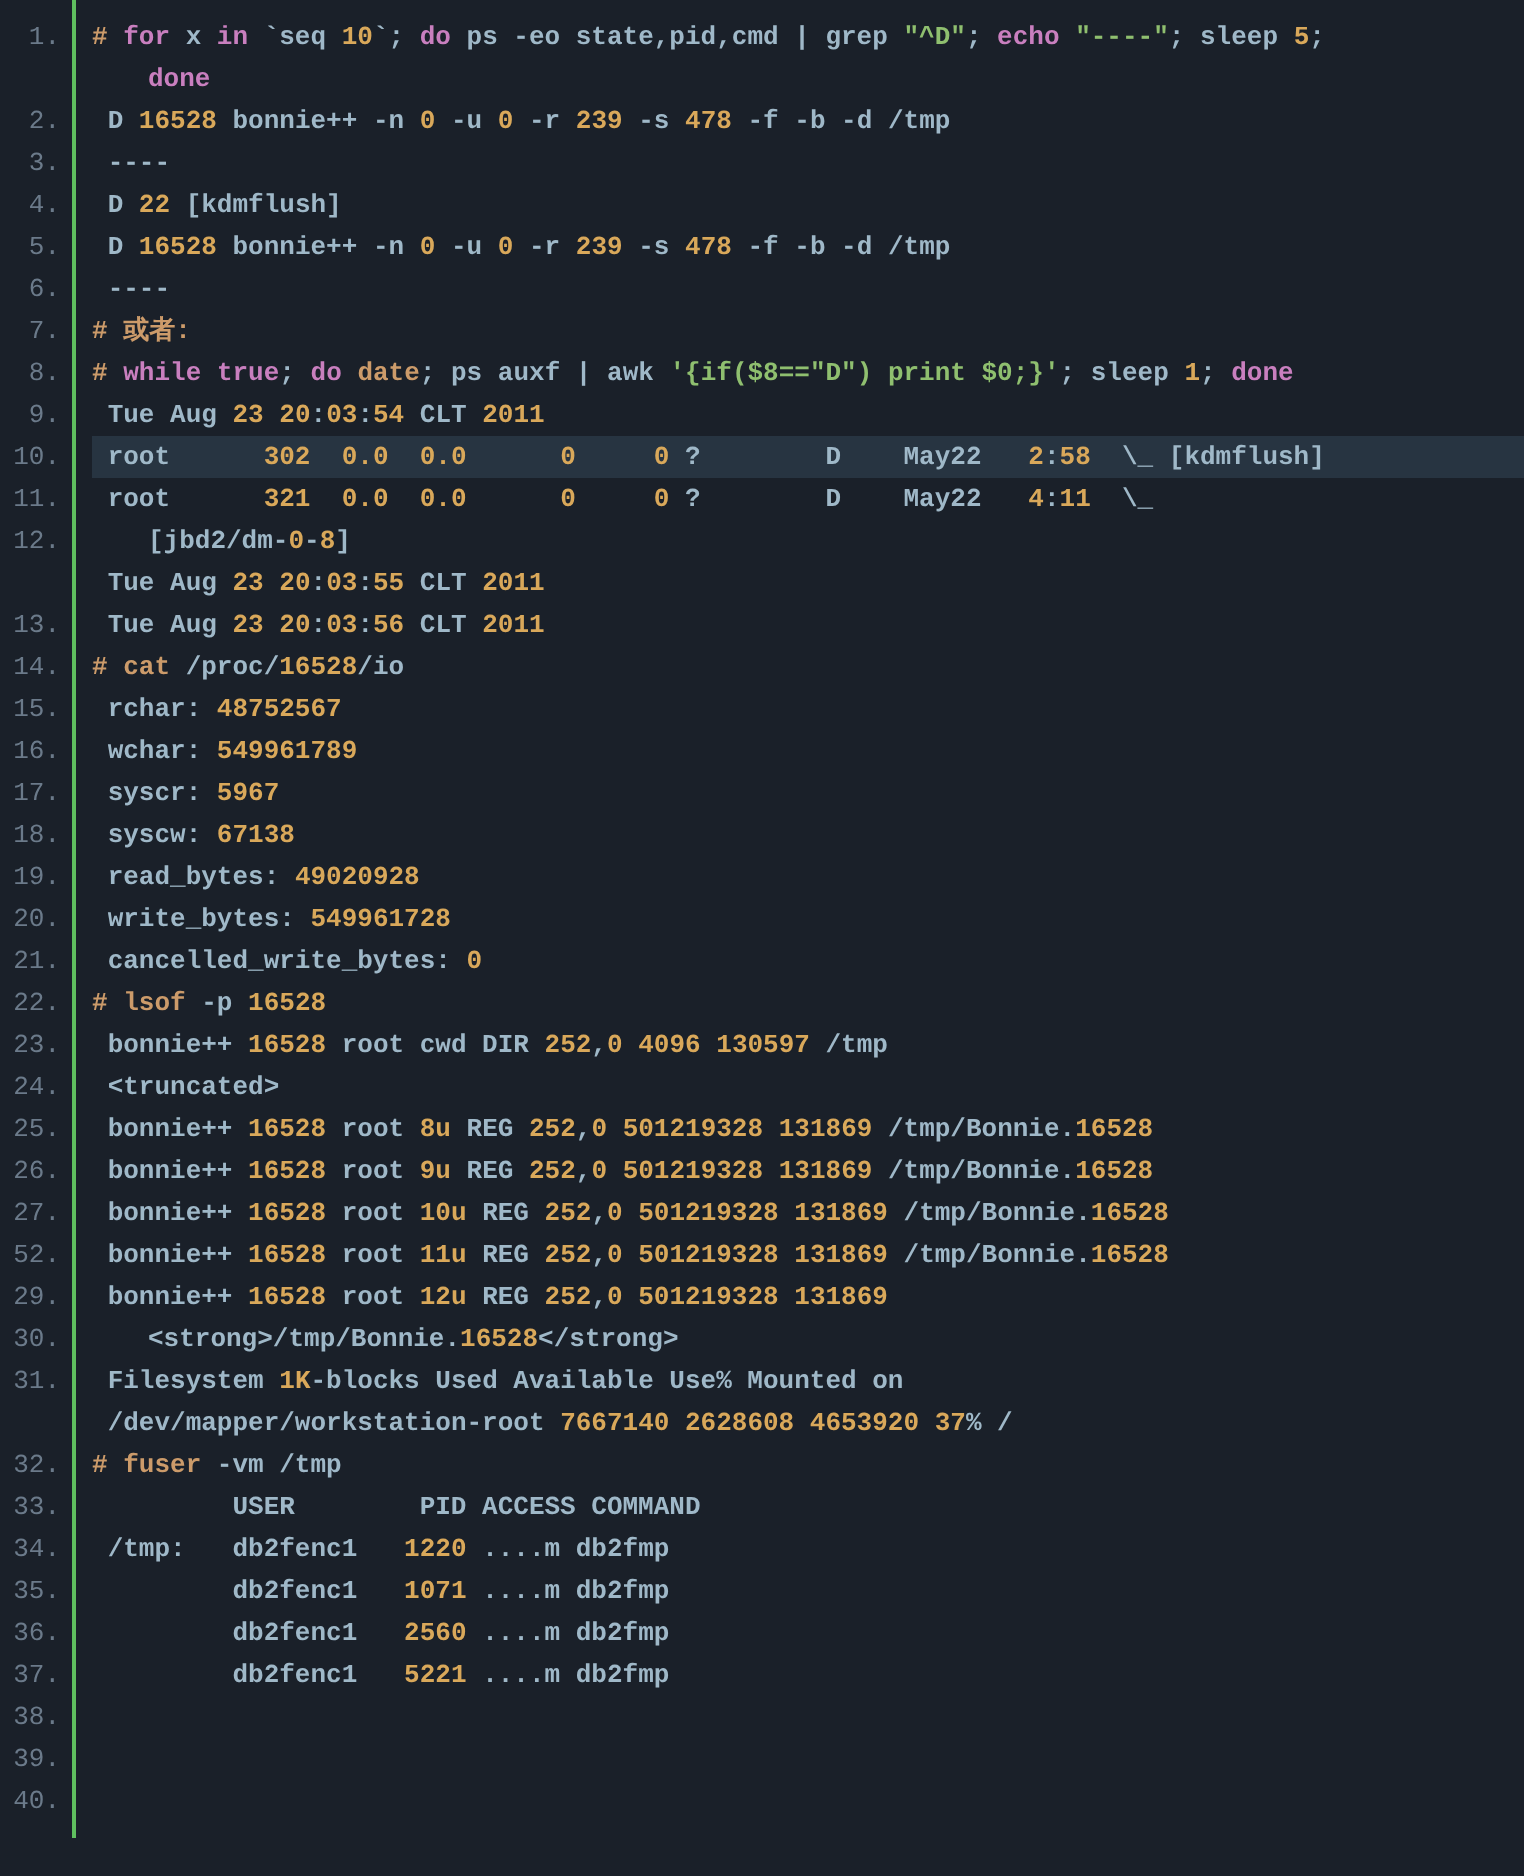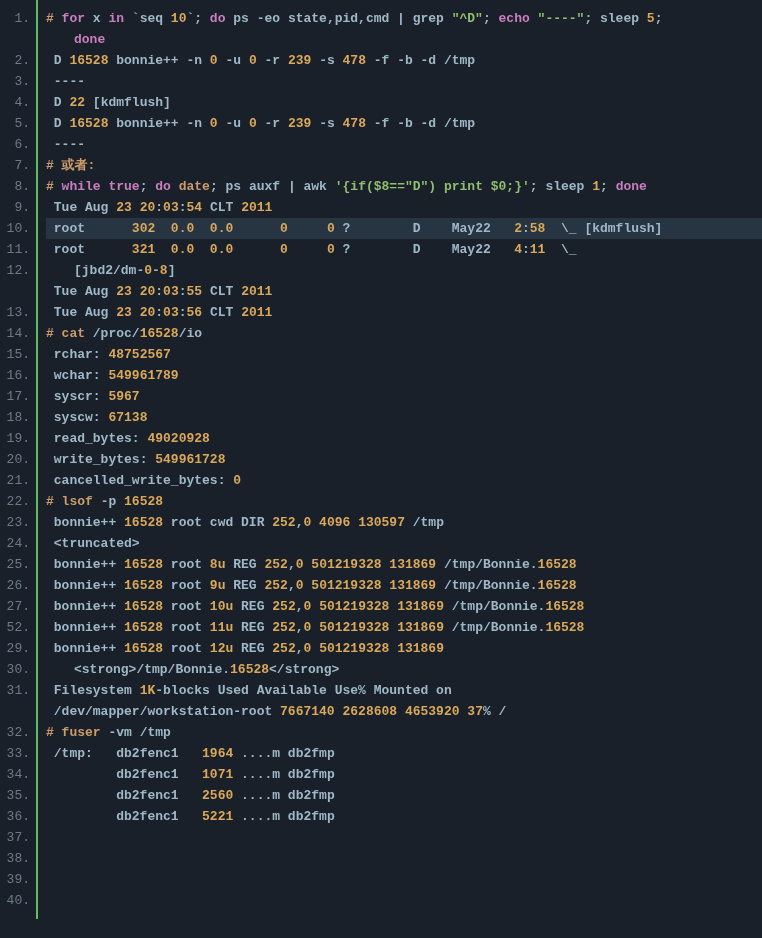--- a/index.html
+++ b/index.html
@@ -123,18 +123,19 @@
       <div class="line"><span class="c-txt"> &lt;truncated&gt;</span></div>
       <div class="line"><span class="c-txt"> bonnie++ </span><span class="c-num">16528</span><span class="c-txt"> root </span><span class="c-num">8u</span><span class="c-txt"> REG </span><span class="c-num">252</span><span class="c-txt">,</span><span class="c-num">0</span><span class="c-txt"> </span><span class="c-num">501219328</span><span class="c-txt"> </span><span class="c-num">131869</span><span class="c-txt"> /tmp/Bonnie.</span><span class="c-num">16528</span></div>
       <div class="line"><span class="c-txt"> bonnie++ </span><span class="c-num">16528</span><span class="c-txt"> root </span><span class="c-num">9u</span><span class="c-txt"> REG </span><span class="c-num">252</span><span class="c-txt">,</span><span class="c-num">0</span><span class="c-txt"> </span><span class="c-num">501219328</span><span class="c-txt"> </span><span class="c-num">131869</span><span class="c-txt"> /tmp/Bonnie.</span><span class="c-num">16528</span></div>
       <div class="line"><span class="c-txt"> bonnie++ </span><span class="c-num">16528</span><span class="c-txt"> root </span><span class="c-num">10u</span><span class="c-txt"> REG </span><span class="c-num">252</span><span class="c-txt">,</span><span class="c-num">0</span><span class="c-txt"> </span><span class="c-num">501219328</span><span class="c-txt"> </span><span class="c-num">131869</span><span class="c-txt"> /tmp/Bonnie.</span><span class="c-num">16528</span></div>
       <div class="line"><span class="c-txt"> bonnie++ </span><span class="c-num">16528</span><span class="c-txt"> root </span><span class="c-num">11u</span><span class="c-txt"> REG </span><span class="c-num">252</span><span class="c-txt">,</span><span class="c-num">0</span><span class="c-txt"> </span><span class="c-num">501219328</span><span class="c-txt"> </span><span class="c-num">131869</span><span class="c-txt"> /tmp/Bonnie.</span><span class="c-num">16528</span></div>
       <div class="line"><span class="c-txt"> bonnie++ </span><span class="c-num">16528</span><span class="c-txt"> root </span><span class="c-num">12u</span><span class="c-txt"> REG </span><span class="c-num">252</span><span class="c-txt">,</span><span class="c-num">0</span><span class="c-txt"> </span><span class="c-num">501219328</span><span class="c-txt"> </span><span class="c-num">131869</span></div>
       <div class="line indent-cont"><span class="c-txt">&lt;strong&gt;/tmp/Bonnie.</span><span class="c-num">16528</span><span class="c-txt">&lt;/strong&gt;</span></div>
       <div class="line"><span class="c-txt"> Filesystem </span><span class="c-num">1K</span><span class="c-txt">-blocks Used Available Use% Mounted on</span></div>
       <div class="line"><span class="c-txt"> /dev/mapper/workstation-root </span><span class="c-num">7667140</span><span class="c-txt"> </span><span class="c-num">2628608</span><span class="c-txt"> </span><span class="c-num">4653920</span><span class="c-txt"> </span><span class="c-num">37</span><span class="c-txt">% /</span></div>
       <div class="line"><span class="c-hash"># </span><span class="c-cmd">fuser</span><span class="c-txt"> -vm /tmp</span></div>
-      <div class="line"><span class="c-txt"> /tmp:   db2fenc1   </span><span class="c-num">1964</span><span class="c-txt"> ....m db2fmp</span></div>
+      <div class="line"><span class="c-txt">         USER        PID ACCESS COMMAND</span></div>
+      <div class="line"><span class="c-txt"> /tmp:   db2fenc1   </span><span class="c-num">1220</span><span class="c-txt"> ....m db2fmp</span></div>
       <div class="line"><span class="c-txt">         db2fenc1   </span><span class="c-num">1071</span><span class="c-txt"> ....m db2fmp</span></div>
       <div class="line"><span class="c-txt">         db2fenc1   </span><span class="c-num">2560</span><span class="c-txt"> ....m db2fmp</span></div>
       <div class="line"><span class="c-txt">         db2fenc1   </span><span class="c-num">5221</span><span class="c-txt"> ....m db2fmp</span></div>
     </div>
 </div>
 
 </body></html>

